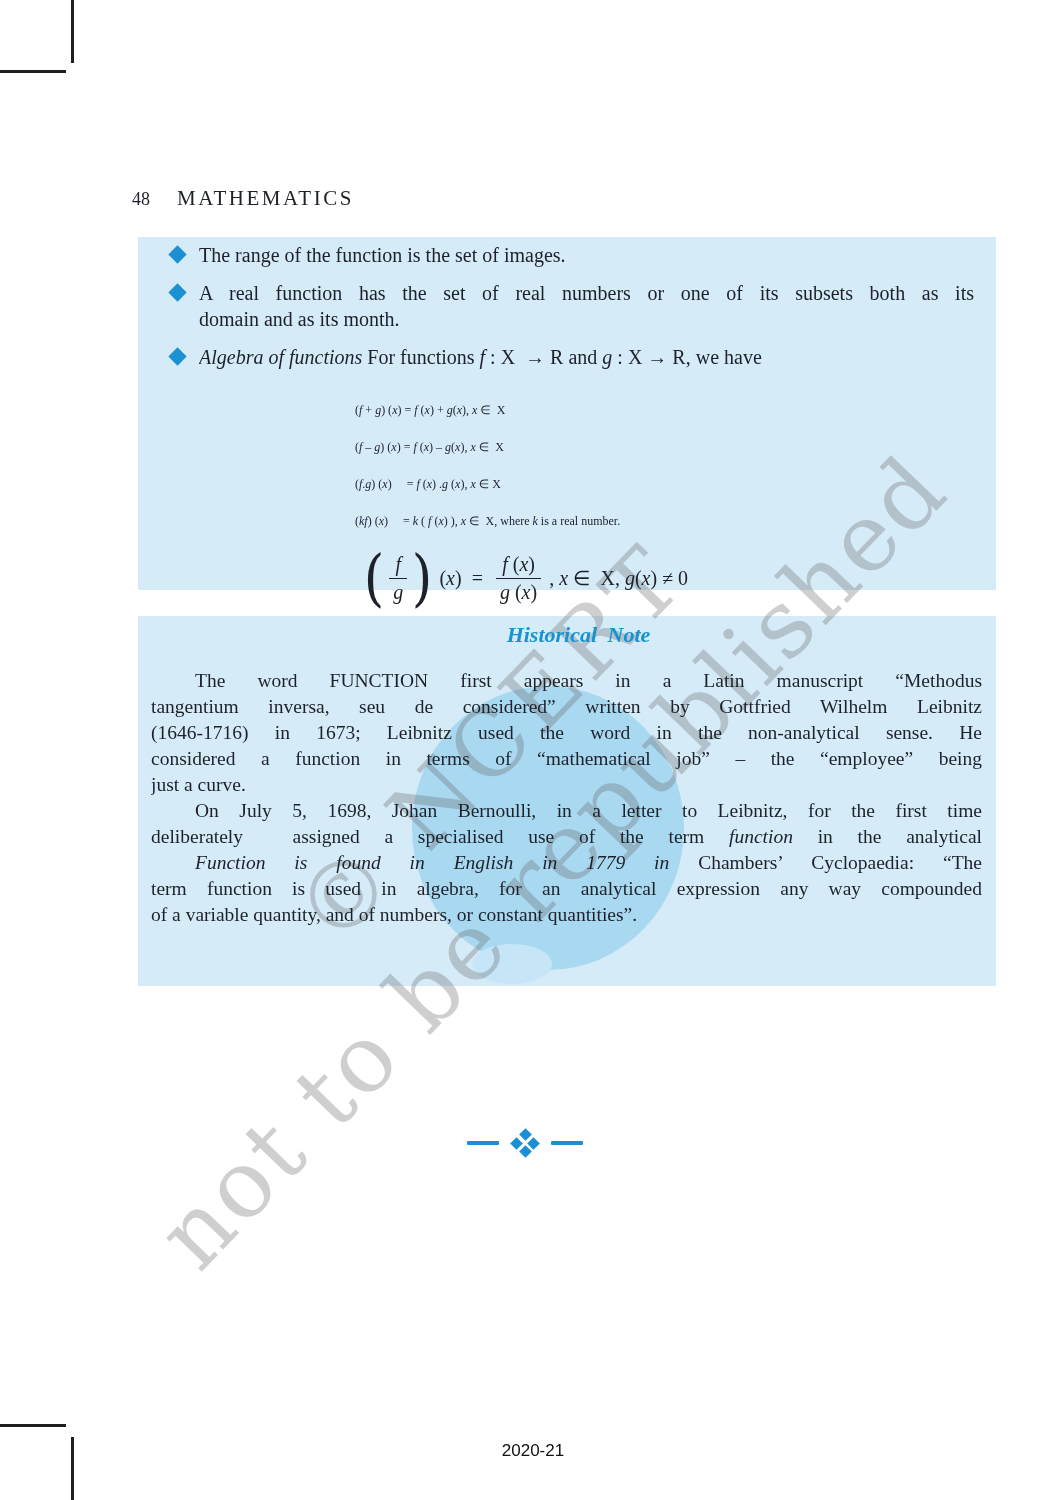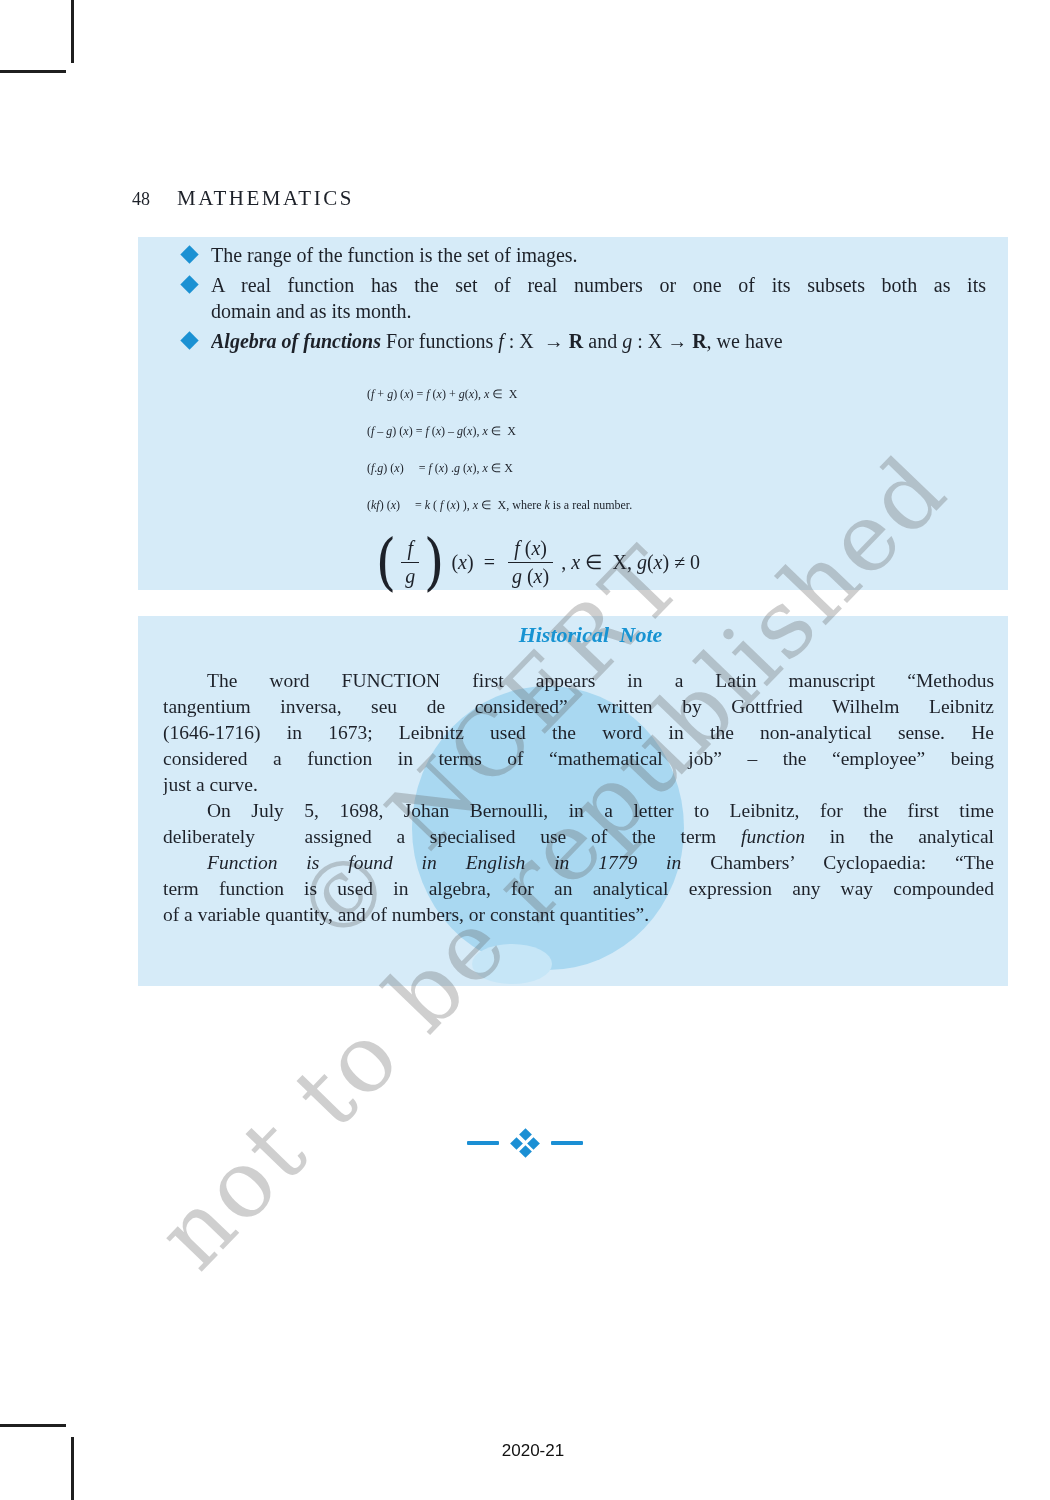--- a/index.html
+++ b/index.html
@@ -1,21 +1,21 @@
 <!DOCTYPE html>
 <html><head>
 <meta charset="utf-8">
 <style>
   html,body{margin:0;padding:0;}
   body{
     width:1050px;height:1500px;position:relative;background:#ffffff;
     font-family:"Liberation Serif", serif;color:#1d2129;overflow:hidden;
   }
   .it{font-style:italic;}
-  .bd{font-weight:bold;text-align:center;}
+  .bd{font-weight:normal;text-align:center;}
 
   
   .crop{position:absolute;background:#1f1f1f;}
   #crop-tl-v{left:71px;top:0;width:3px;height:63px;}
   #crop-tl-h{left:0;top:70px;width:66px;height:3px;}
   #crop-bl-h{left:0;top:1424px;width:66px;height:3px;}
   #crop-bl-v{left:71px;top:1437px;width:3px;height:63px;}
 
   
   #running-head{position:absolute;left:132px;top:186px;white-space:nowrap;}
@@ -27,31 +27,31 @@
   #logo-ellipse{position:absolute;left:412px;top:686px;width:272px;height:284px;
     border-radius:50%;background:#a9d8f1;}
   #logo-blob{position:absolute;left:472px;top:944px;width:80px;height:40px;
     border-radius:50%;background:#c6e6f7;}
   .wm-text{position:absolute;white-space:nowrap;color:rgba(95,95,95,0.30);
     font-family:"DejaVu Serif", serif;transform:translate(-50%,-50%) rotate(-46deg);}
   #wm-copyright{left:490px;top:745px;font-size:92px;letter-spacing:6px;}
   #wm-notice{left:552px;top:862px;font-size:94px;letter-spacing:3px;}
 
   
-  .bluebox{position:absolute;left:138px;width:858px;background:#d6ebf8;padding-left:12px;}
+  .bluebox{position:absolute;left:138px;width:858px;background:#d6ebf8;}
   #summary-box{top:237px;height:353px;}
   #historical-box{top:616px;height:370px;}
   .box-inner{position:relative;z-index:2;padding:5px 22px 0 22px;}
 
   .tline{line-height:26px;height:26px;overflow:hidden;}
   .tline.just{text-align:justify;text-align-last:justify;}
   .tline.indent{text-indent:44px;}
 
   
-  .bullet{display:flex;margin-top:4px;font-size:20px;}
+  .bullet{display:flex;margin-top:12px;font-size:20px;}
   .bullet:first-child{margin-top:0;}
   .diamond{flex:0 0 13px;width:13px;height:13px;background:#1b91d3;
     transform:rotate(45deg);margin:6px 15px 0 11px;}
   .bullet-text{flex:1;}
 
   
   #equations{margin:22px 0 0 195px;font-size:12px;}
   .eqline{height:37px;line-height:37px;white-space:nowrap;}
 
   

